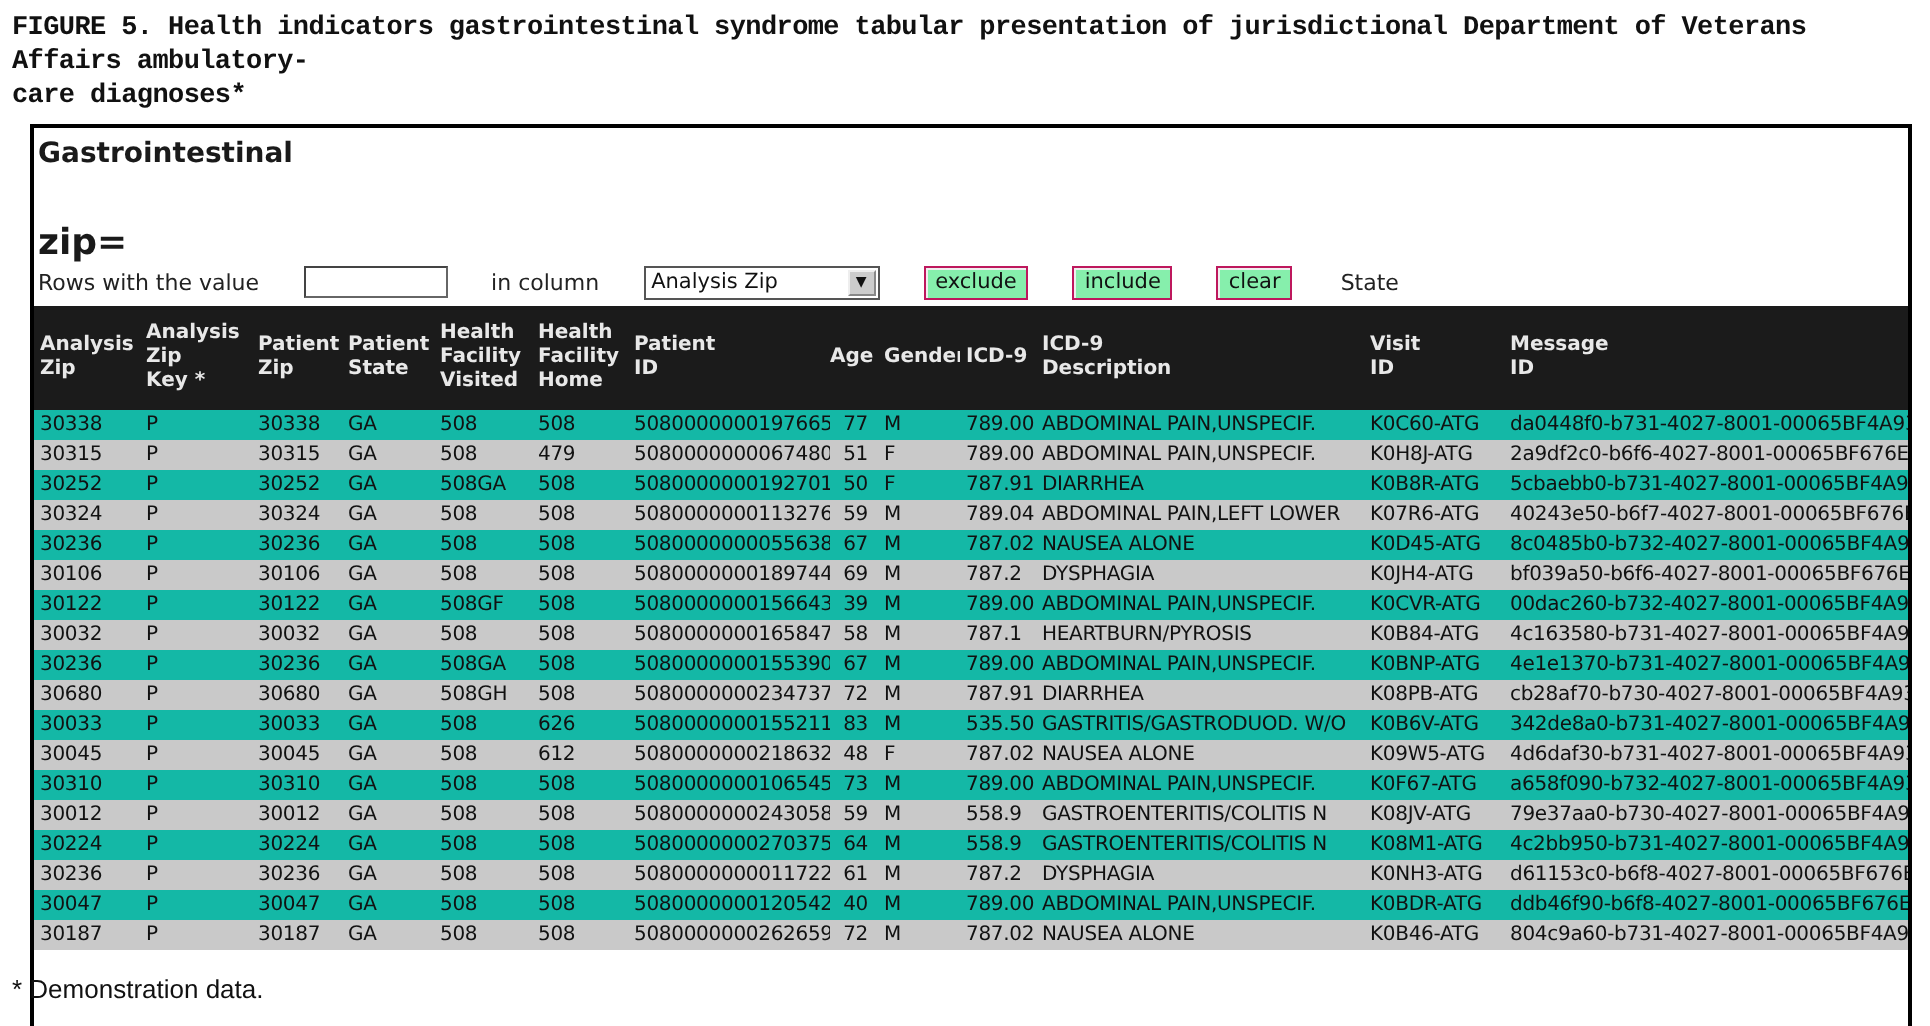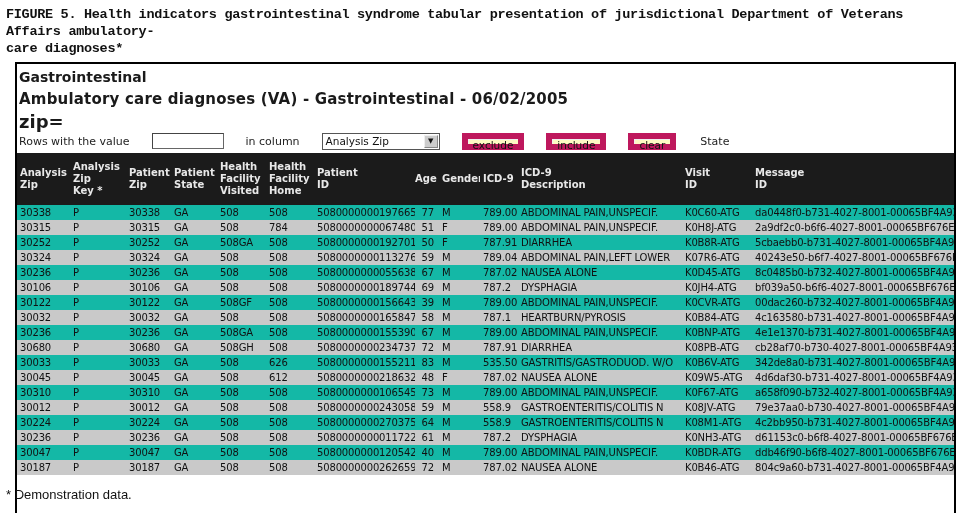--- a/index.html
+++ b/index.html
@@ -29,22 +29,22 @@
     border-top-color:#444; border-left-color:#444; background:#fff;
     font-family:"DejaVu Sans", sans-serif; font-size:10px; padding:0 2px; }
   .select-box { width:118px; height:17px; border:1px solid #555; background:#fff;
     display:flex; align-items:center; cursor:default; }
   .select-box .sel-text { flex:1; padding-left:3px; font-size:10.5px; color:#111;
     overflow:hidden; white-space:nowrap; }
   .select-box .sel-arrow { width:14px; height:13px; margin-right:1px; background:#ccc;
     border:1px solid #888; border-top-color:#eee; border-left-color:#eee;
     display:flex; align-items:center; justify-content:center;
     font-size:7px; color:#111; line-height:1; }
-  .ui-button { height:17px; padding:0 5px; background:#fef9c3;
-    border:6px solid #be185d; box-shadow:inset 1px 1px 0 #efefef;
+  .ui-button { height:17px; padding:0 5px; background:#86efac;
+    border:1px solid #be185d; box-shadow:inset 1px 1px 0 #efefef;
     font-family:"DejaVu Sans", sans-serif; font-size:10.5px; color:#111; cursor:pointer; }
   .help-link { font-size:11px; color:#222; margin-left:2px; }
 
   
   .diag-table { position:absolute; left:0; top:89px; width:937px;
     border-collapse:collapse; table-layout:fixed; }
   .diag-table thead th { background:#1b1b1b; color:#e8e8e8;
     font-size:10px; font-weight:bold; text-align:left; vertical-align:middle;
     white-space:pre-line; line-height:12px; height:52px; padding:2px 0 2px 3px;
     overflow:hidden; }
@@ -61,21 +61,20 @@
 <body>
 
 <div class="figure-caption">
   <div>FIGURE 5. Health indicators gastrointestinal syndrome tabular presentation of jurisdictional Department of Veterans Affairs ambulatory-</div>
   <div>care diagnoses*</div>
 </div>
 
 <div class="app-frame">
 
   <div class="app-category">Gastrointestinal</div>
-  <div class="app-report-title">Ambulatory care diagnoses (VA) - Gastrointestinal - 06/02/2005</div>
   <div class="app-zip">zip=</div>
 
   <div class="filter-bar">
     <span>Rows with the value</span>
     <input class="filter-input" type="text" value="" style="">
     <span>in column</span>
     <div class="select-box">
       <span class="sel-text">Analysis Zip</span>
       <span class="sel-arrow">▼</span>
     </div>
@@ -146,21 +145,21 @@
           <td class="c10">ABDOMINAL PAIN,UNSPECIF.</td>
           <td class="c11">K0C60-ATG</td>
           <td class="c12">da0448f0-b731-4027-8001-00065BF4A933</td>
         </tr>
         <tr>
           <td class="c0">30315</td>
           <td class="c1">P</td>
           <td class="c2">30315</td>
           <td class="c3">GA</td>
           <td class="c4">508</td>
-          <td class="c5">784</td>
+          <td class="c5">479</td>
           <td class="c6">5080000000067480</td>
           <td class="c7">51</td>
           <td class="c8">F</td>
           <td class="c9">789.00</td>
           <td class="c10">ABDOMINAL PAIN,UNSPECIF.</td>
           <td class="c11">K0H8J-ATG</td>
           <td class="c12">2a9df2c0-b6f6-4027-8001-00065BF676EE</td>
         </tr>
         <tr>
           <td class="c0">30252</td>

